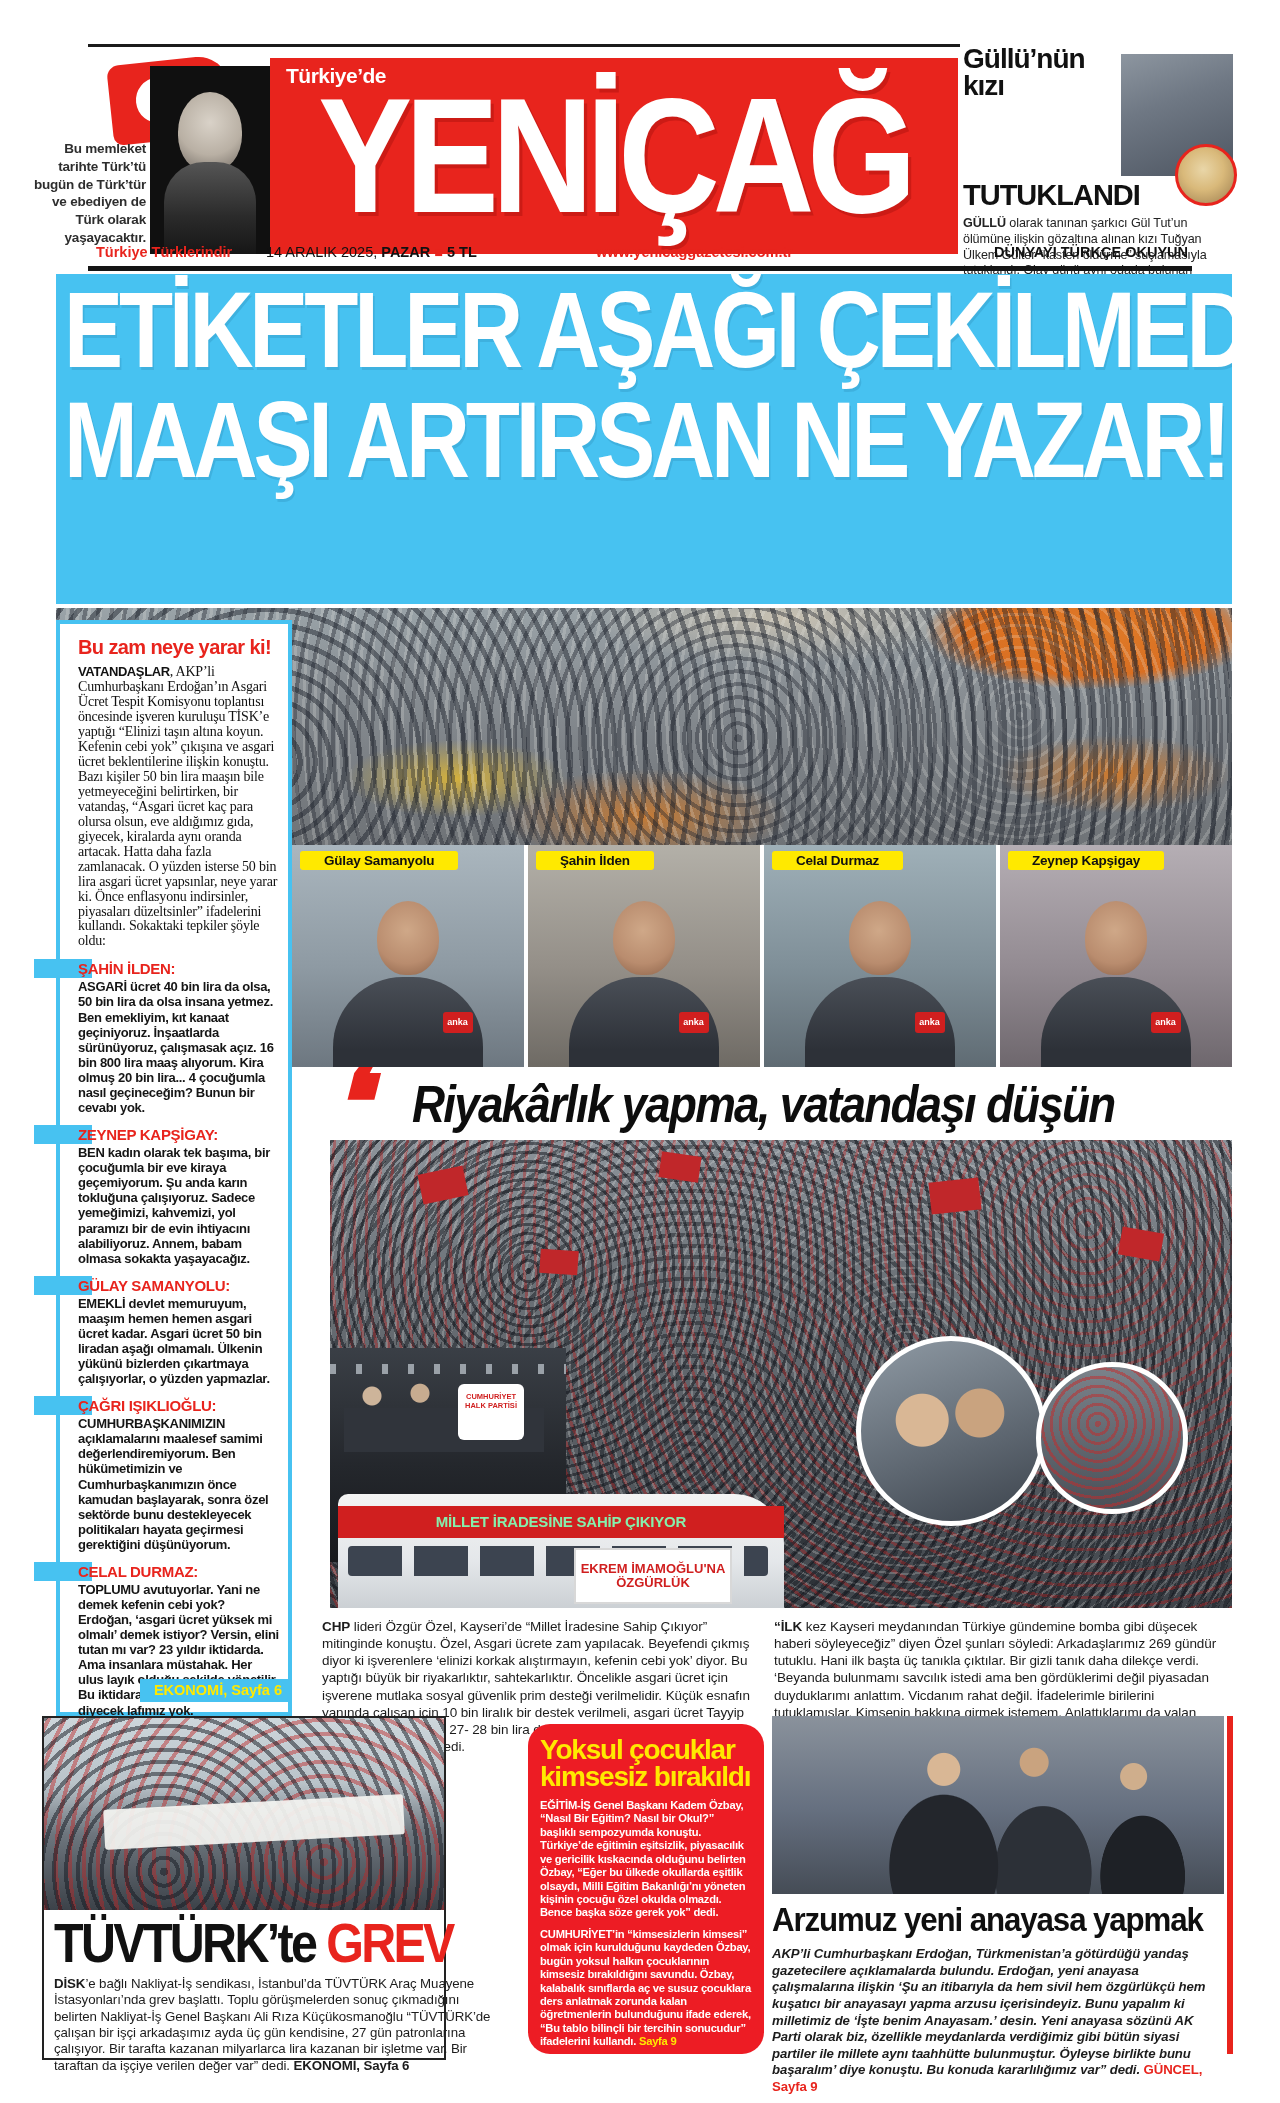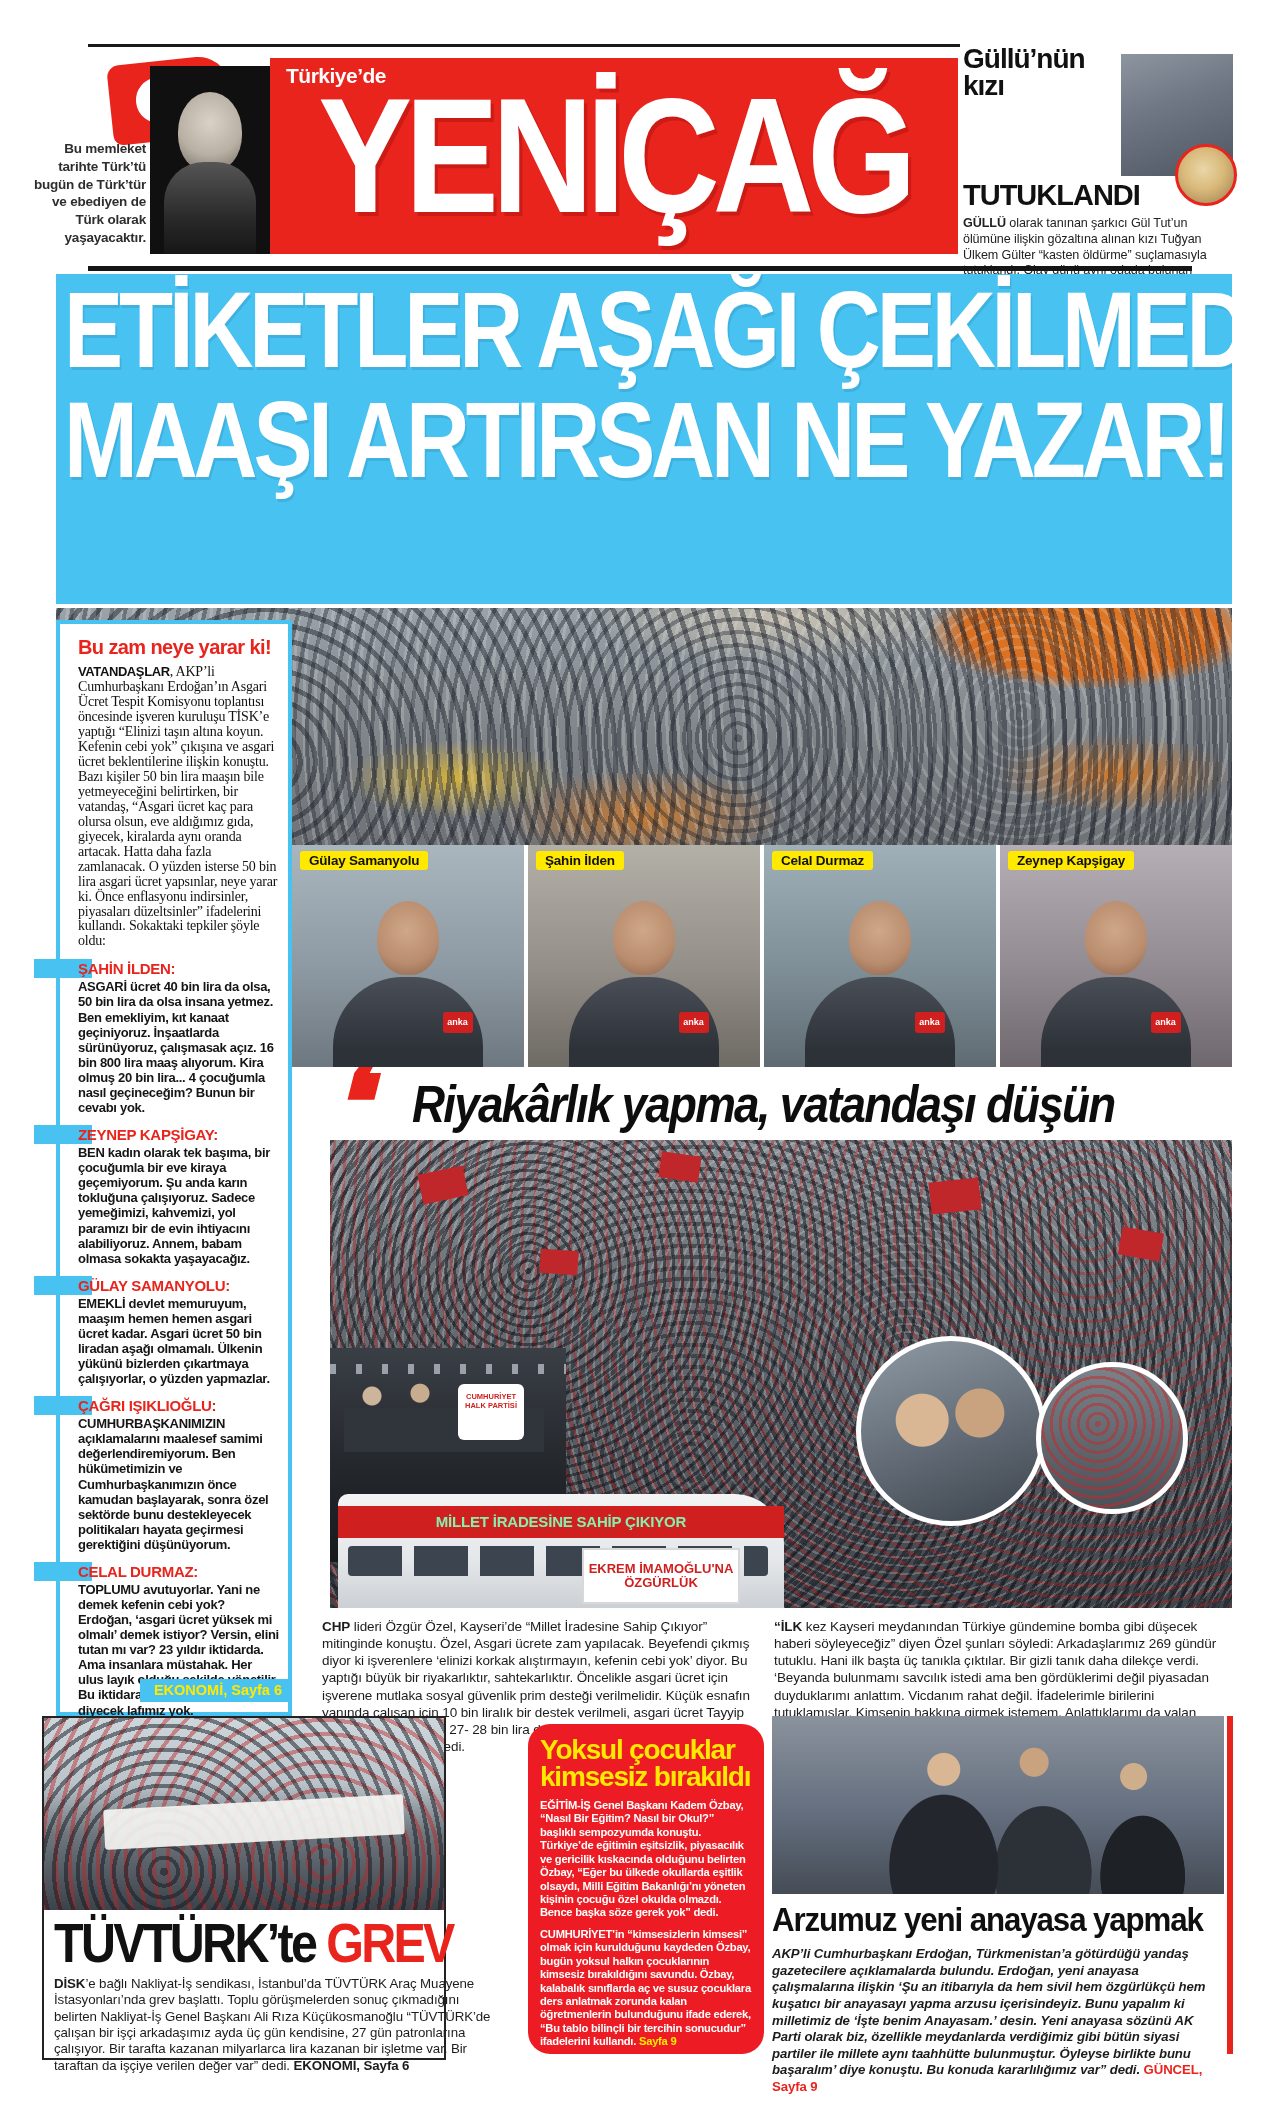--- a/index.html
+++ b/index.html
@@ -94,21 +94,21 @@
   .portrait{flex:1;position:relative;overflow:hidden;}
   .p1{background:linear-gradient(180deg,#aab6be 0%,#8e9aa3 55%,#6d7780 100%);}
   .p2{background:linear-gradient(180deg,#b3b0a8 0%,#948f88 55%,#6e6a64 100%);}
   .p3{background:linear-gradient(180deg,#9fb0b8 0%,#7f8f98 55%,#5f6b73 100%);}
   .p4{background:linear-gradient(180deg,#b5aeb4 0%,#938b92 55%,#6e676d 100%);}
   .portrait::before{content:"";position:absolute;left:50%;top:56px;width:62px;height:74px;margin-left:-31px;
       border-radius:50% 50% 46% 46%;background:radial-gradient(circle at 48% 40%,#cfa888 0%,#b98c6e 60%,#8a6148 100%);}
   .portrait::after{content:"";position:absolute;left:50%;bottom:-14px;width:150px;height:104px;margin-left:-75px;
       border-radius:70px 70px 0 0;background:linear-gradient(180deg,#4a4f57 0%,#2d3138 70%);}
   .portrait-label{position:absolute;left:8px;top:6px;background:#ffe900;color:#111;font-size:13.5px;
-      font-weight:700;padding:2px 9px;border-radius:3px;z-index:3;letter-spacing:-.2px;}
+      font-weight:700;padding:2px 24px;border-radius:3px;z-index:3;letter-spacing:-.2px;}
   .mic{position:absolute;left:58%;bottom:34px;width:30px;height:21px;background:#d01f1f;color:#fff;
       font-size:9px;font-weight:700;text-align:center;line-height:21px;border-radius:3px;z-index:3;margin-left:16px;}
 
   
   .quote-row{position:absolute;left:300px;top:1066px;width:932px;height:72px;font-style:italic;}
   .quote-mark{position:absolute;left:20px;top:-34px;color:#e8241d;font-size:150px;line-height:1;
       font-family:"DejaVu Serif",serif;}
   .quote-mark::before{content:"❛";}
   .quote-text{position:absolute;left:112px;top:8px;font-size:52px;font-weight:900;color:#0d0d0d;
       letter-spacing:-2px;white-space:nowrap;transform:scaleX(.88);transform-origin:left center;}
@@ -137,21 +137,21 @@
       radial-gradient(circle at 84% 18%,#c9ae92 0 9px,rgba(0,0,0,0) 10px),
       linear-gradient(180deg,rgba(0,0,0,0) 0 26px,#30343b 26px 100%);}
   .chp-logo{position:absolute;left:128px;bottom:168px;width:66px;height:56px;background:#fff;border-radius:6px;
       color:#d01f1f;font-size:7.5px;font-weight:900;text-align:center;line-height:1.2;padding-top:8px;z-index:3;}
   .bus{position:absolute;left:8px;bottom:-8px;width:446px;height:122px;border-radius:10px 50px 6px 6px;
       background:linear-gradient(180deg,#f4f4f4 0%,#e4e7ea 55%,#c7ccd0 100%);z-index:4;}
   .bus-band{position:absolute;left:0;top:12px;width:100%;height:32px;background:#d01f1f;color:#86efac;
       font-weight:900;font-size:15px;line-height:32px;text-align:center;letter-spacing:-.2px;}
   .bus-windows{position:absolute;left:10px;top:52px;width:420px;height:30px;
       background:repeating-linear-gradient(90deg,#3c4450 0 54px,rgba(0,0,0,0) 54px 66px);border-radius:4px;}
-  .ima-sign{position:absolute;left:252px;bottom:4px;width:158px;height:56px;background:#fff;border:2px solid #d8d8d8;
+  .ima-sign{position:absolute;left:244px;bottom:4px;width:158px;height:56px;background:#fff;border:2px solid #d8d8d8;
       color:#d01f1f;font-weight:900;font-size:13px;line-height:1.1;text-align:center;display:flex;
       align-items:center;justify-content:center;z-index:5;padding:2px;}
   .inset1{position:absolute;right:186px;top:196px;width:190px;height:190px;border-radius:50%;border:5px solid #fff;z-index:6;
       background:radial-gradient(circle at 34% 44%,#d9b795 0 26px,rgba(0,0,0,0) 27px),
       radial-gradient(circle at 66% 40%,#c9a37f 0 24px,rgba(0,0,0,0) 25px),
       linear-gradient(160deg,#8f9aa4 0%,#5d6670 60%,#3c434c 100%);}
   .inset2{position:absolute;right:44px;top:222px;width:152px;height:152px;border-radius:50%;border:5px solid #fff;z-index:6;
       background:repeating-radial-gradient(circle at 40% 40%,rgba(200,40,40,.5) 0 3px,rgba(0,0,0,0) 3px 9px),
       linear-gradient(180deg,#7b828a 0%,#4a5058 100%);}
 
@@ -220,20 +220,26 @@
 
   <div class="gullu">
     <div class="gullu-photo">
       <div class="inset"></div>
     </div>
     <div class="gullu-t1">Güllü’nün kızı</div>
     <div class="gullu-t2">TUTUKLANDI</div>
     <div class="gullu-body"><span class="b">GÜLLÜ</span><span> olarak tanınan şarkıcı Gül Tut’un ölümüne ilişkin gözaltına alınan kızı Tuğyan Ülkem Gülter “kasten öldürme” suçlamasıyla tutuklandı. Olay günü aynı odada bulunan Gülter’in arkadaşı Sultan Nur Ulu hakkında ise “ev hapsi” şeklinde adli kontrol tedbiri uygulanmasına karar verildi. Soruşturma kapsamında gözaltına alınan Arif Ulu ile 2 kişi ise savcılıktaki ifadelerinin ardından serbest bırakıldı. </span><span class="gullu-ref">Sayfa 3</span></div>
   </div>
 
+  <div class="dateline">
+    <span class="dl-motto">Türkiye Türklerindir</span>
+    <span class="dl-date"><span>14 ARALIK 2025, </span><span class="b">PAZAR</span> <span class="sq">■</span><span class="b"> 5 TL</span></span>
+    <span class="dl-site">www.yenicaggazetesi.com.tr</span>
+    <span class="dl-right">DÜNYAYI TÜRKÇE OKUYUN</span>
+  </div>
   <div class="thick-rule"></div>
 
   <div class="blue-block">
     <div class="hl hl1">ETİKETLER AŞAĞI ÇEKİLMEDEN</div>
     <div class="hl hl2">MAAŞI ARTIRSAN NE YAZAR!</div>
   </div>
 
   <div class="market">
     <div class="speck"></div>
   </div>

